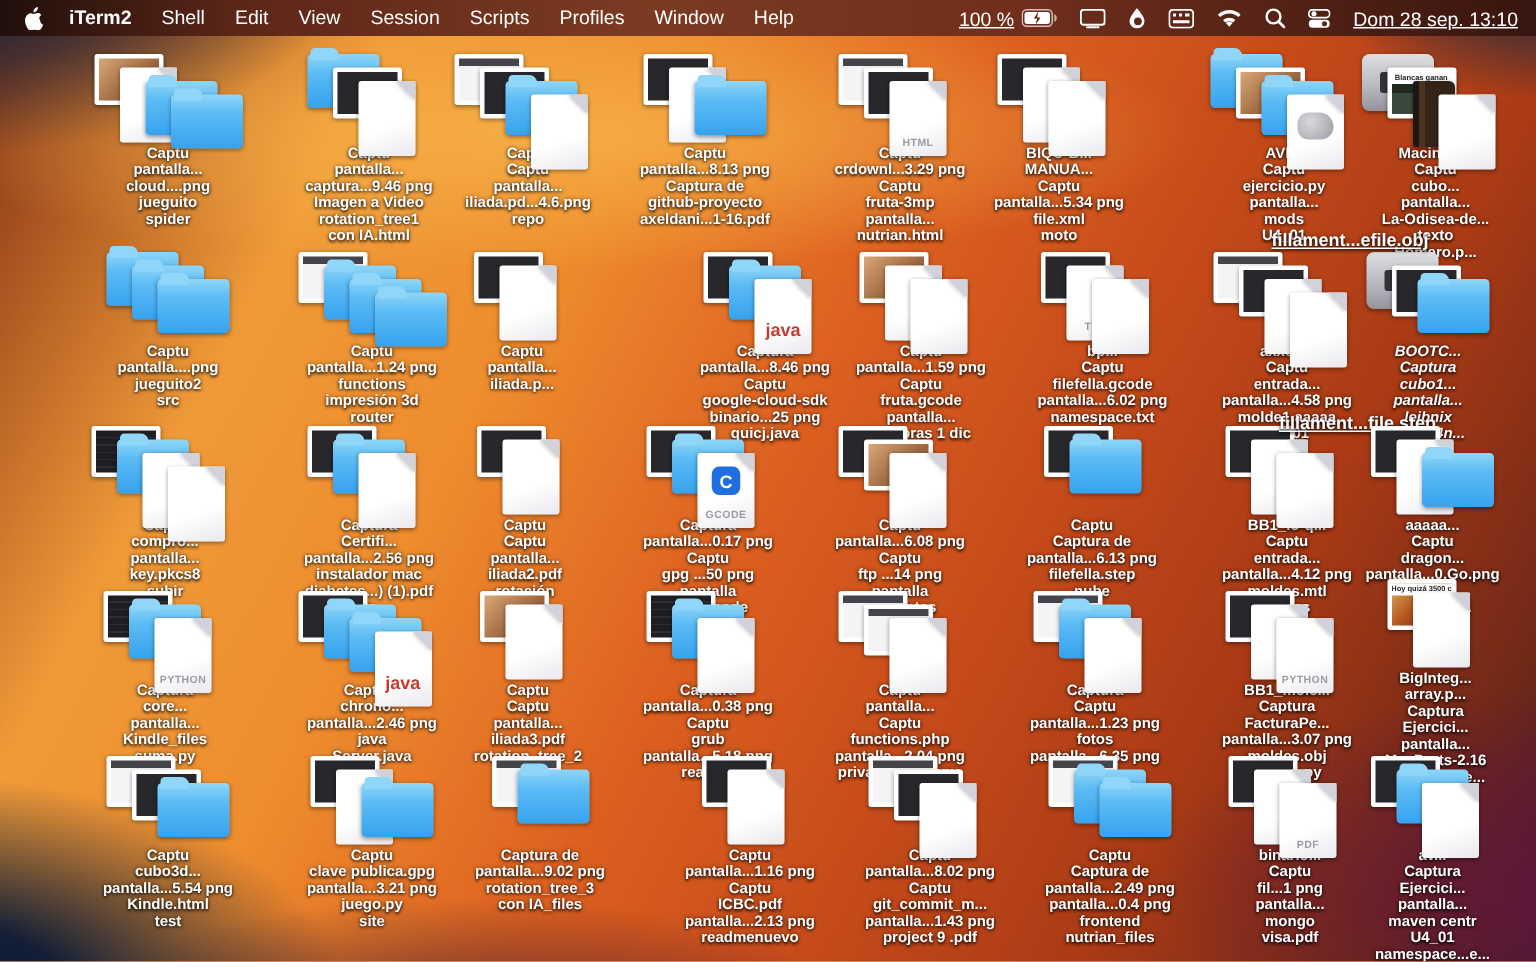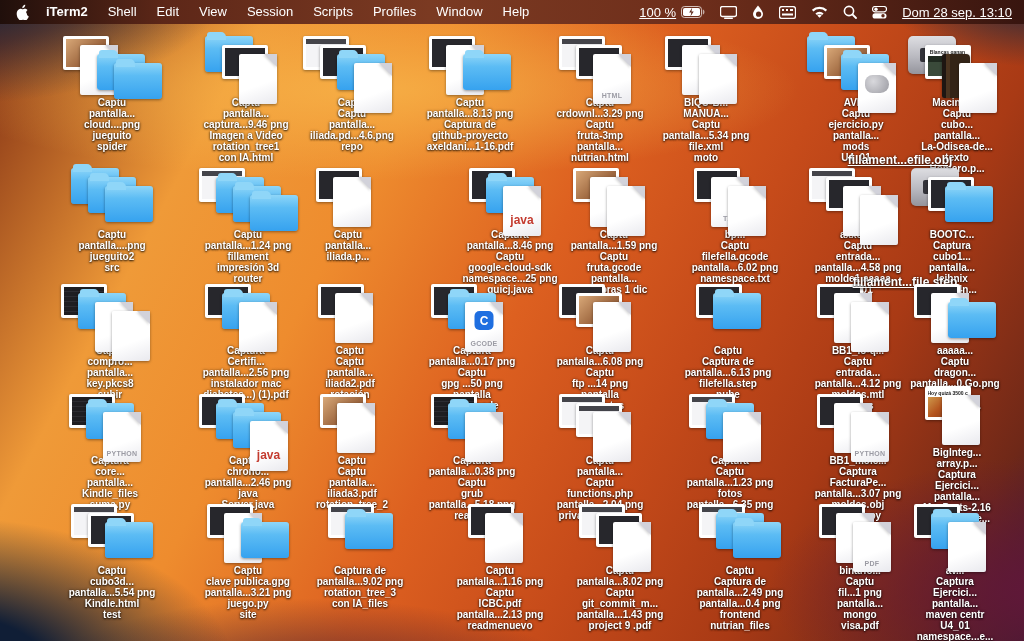--- a/index.html
+++ b/index.html
@@ -293,21 +293,21 @@
           <div class="icon thumb web" style="left: 12.5px; top: 2px; z-index: 0;">
             <span class="inner"></span>
           </div>
           <div class="icon folder" style="left: 29.5px; top: 11px; z-index: 1;"></div>
           <div class="icon folder" style="left: 46.5px; top: 20px; z-index: 2;"></div>
           <div class="icon folder" style="left: 63.5px; top: 29px; z-index: 3;"></div>
         </div>
         <div class="labels">
           <div class="line">Captu</div>
           <div class="line">pantalla...1.24 png</div>
-          <div class="line">fillament</div>
+          <div class="line">functions</div>
           <div class="line">impresión 3d</div>
           <div class="line">router</div>
         </div>
       </div>
       <div class="cluster" style="left: 286px; top: 142px;">
         <div class="stack">
           <div class="icon thumb dark" style="left: 29.5px; top: 2px; z-index: 0;">
             <span class="inner"></span>
           </div>
           <div class="icon file" style="left: 46.5px; top: 11px; z-index: 1;"></div>
@@ -326,21 +326,21 @@
           <div class="icon folder" style="left: 38px; top: 11px; z-index: 1;"></div>
           <div class="icon file" style="left: 55px; top: 20px; z-index: 2;">
             <span class="badge java">java</span>
           </div>
         </div>
         <div class="labels">
           <div class="line">Captura</div>
           <div class="line">pantalla...8.46 png</div>
           <div class="line">Captu</div>
           <div class="line">google-cloud-sdk</div>
-          <div class="line">namespace...25 png</div>
+          <div class="line">binario...25 png</div>
           <div class="line">quicj.java</div>
         </div>
       </div>
       <div class="cluster" style="left: 552px; top: 142px;">
         <div class="stack">
           <div class="icon thumb photo" style="left: 21px; top: 2px; z-index: 0;">
             <span class="inner"></span>
           </div>
           <div class="icon file" style="left: 38px; top: 11px; z-index: 1;"></div>
           <div class="icon file" style="left: 55px; top: 20px; z-index: 2;"></div>
@@ -385,21 +385,21 @@
         </div>
         <div class="labels">
           <div class="line">axxeli...</div>
           <div class="line">Captu</div>
           <div class="line">entrada...</div>
           <div class="line">pantalla...4.58 png</div>
           <div class="line">molde1.aaaaa</div>
           <div class="line">U4_01</div>
         </div>
       </div>
-      <div class="cluster" style="left: 890px; top: 142px;">
+      <div class="cluster" style="left: 890px; top: 142px; font-style: italic;">
         <div class="stack">
           <div class="icon device" style="left: 21px; top: 2px; z-index: 0;"></div>
           <div class="icon thumb dark" style="left: 38px; top: 11px; z-index: 1;">
             <span class="inner"></span>
           </div>
           <div class="icon folder" style="left: 55px; top: 20px; z-index: 2;"></div>
         </div>
         <div class="labels">
           <div class="line">BOOTC...</div>
           <div class="line">Captura</div>

